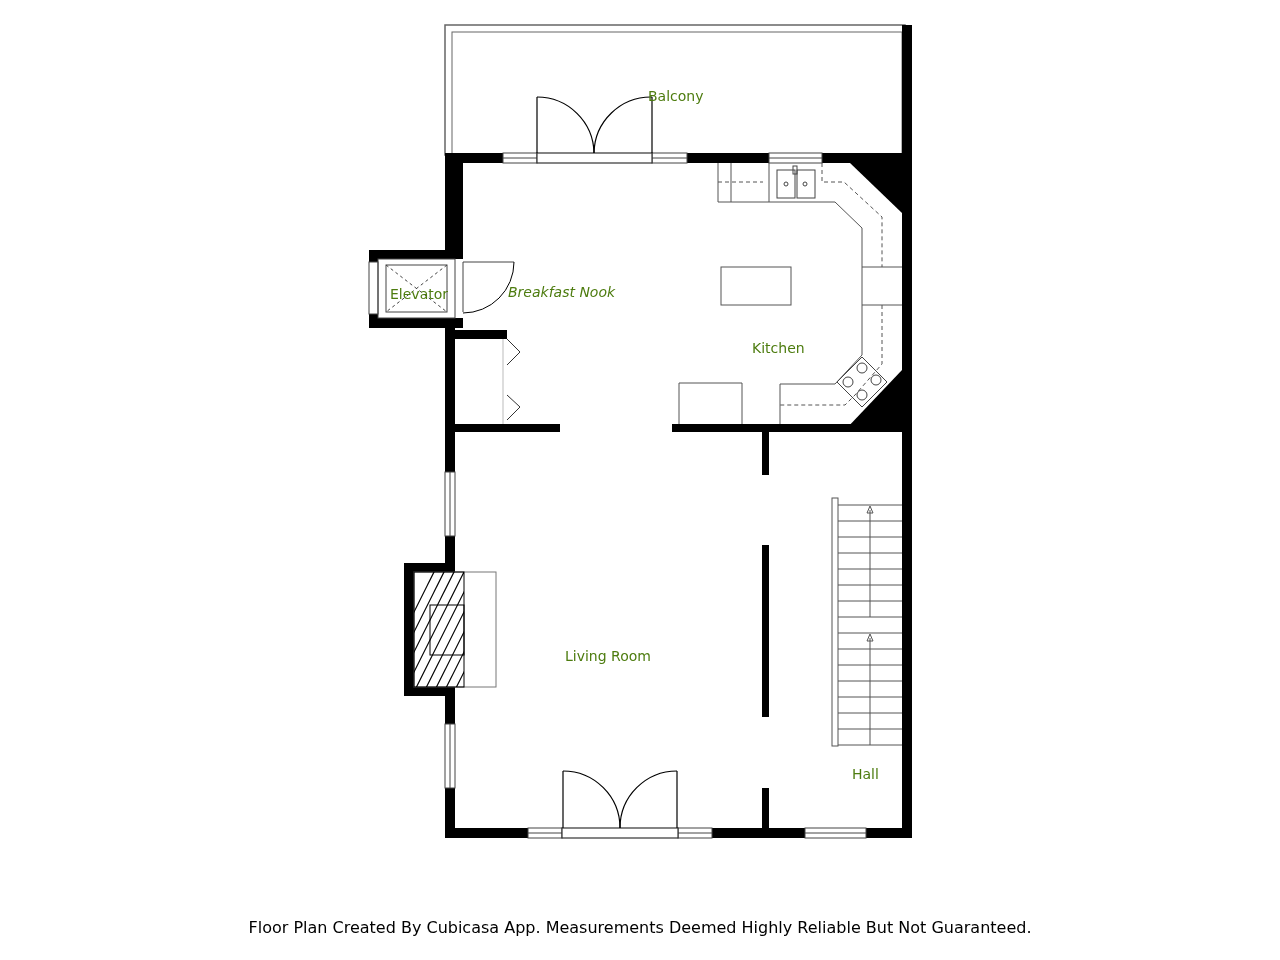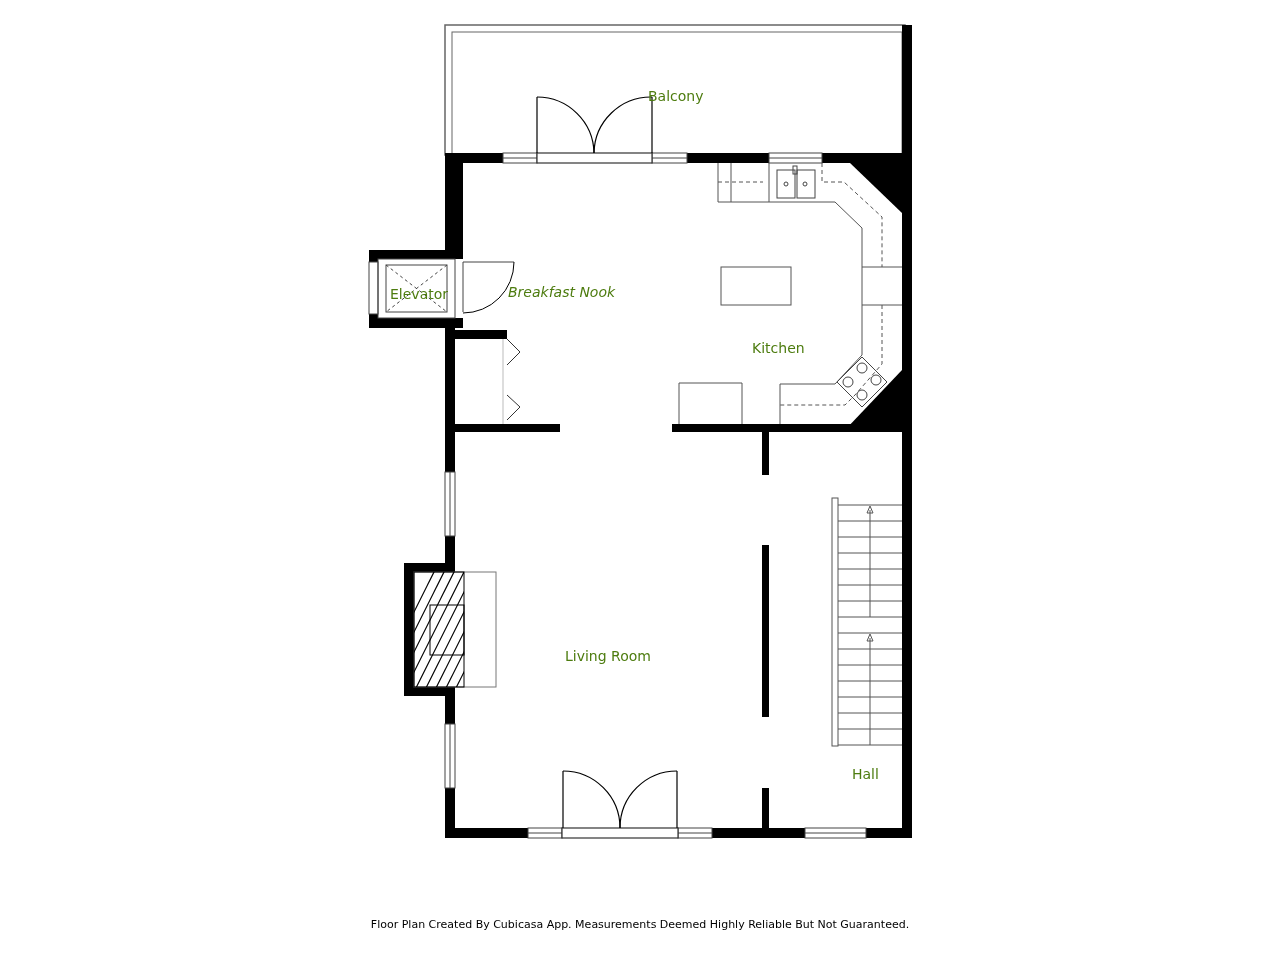--- a/index.html
+++ b/index.html
@@ -1,19 +1,19 @@
 <!DOCTYPE html>
 <html><head>
 <meta charset="utf-8">
 <style>
   html, body { margin: 0; padding: 0; background: #ffffff; }
   body { width: 1280px; height: 960px; position: relative; overflow: hidden; font-family: "DejaVu Sans", sans-serif; }
   #plan { position: absolute; left: 0; top: 0; }
   .room-label { position: absolute; font-family: "DejaVu Sans", sans-serif; font-size: 14px; color: #4d7c0f; white-space: nowrap; }
-  #footer { position: absolute; left: 0; top: 918px; width: 1280px; text-align: center; font-family: "DejaVu Sans", sans-serif; font-size: 11px; color: #000; }
+  #footer { position: absolute; left: 0; top: 918px; width: 1280px; text-align: center; font-family: "DejaVu Sans", sans-serif; font-size: 16px; color: #000; }
 </style>
 </head>
 <body>
 
 <svg id="plan" width="1280" height="960" viewBox="0 0 1280 960" xmlns="http://www.w3.org/2000/svg">
 
   <g>
     <rect x="445" y="25" width="460" height="130" fill="none" stroke="#666" stroke-width="1.5"></rect>
     <rect x="452" y="32" width="450" height="123" fill="none" stroke="#666" stroke-width="1"></rect>
   </g>

